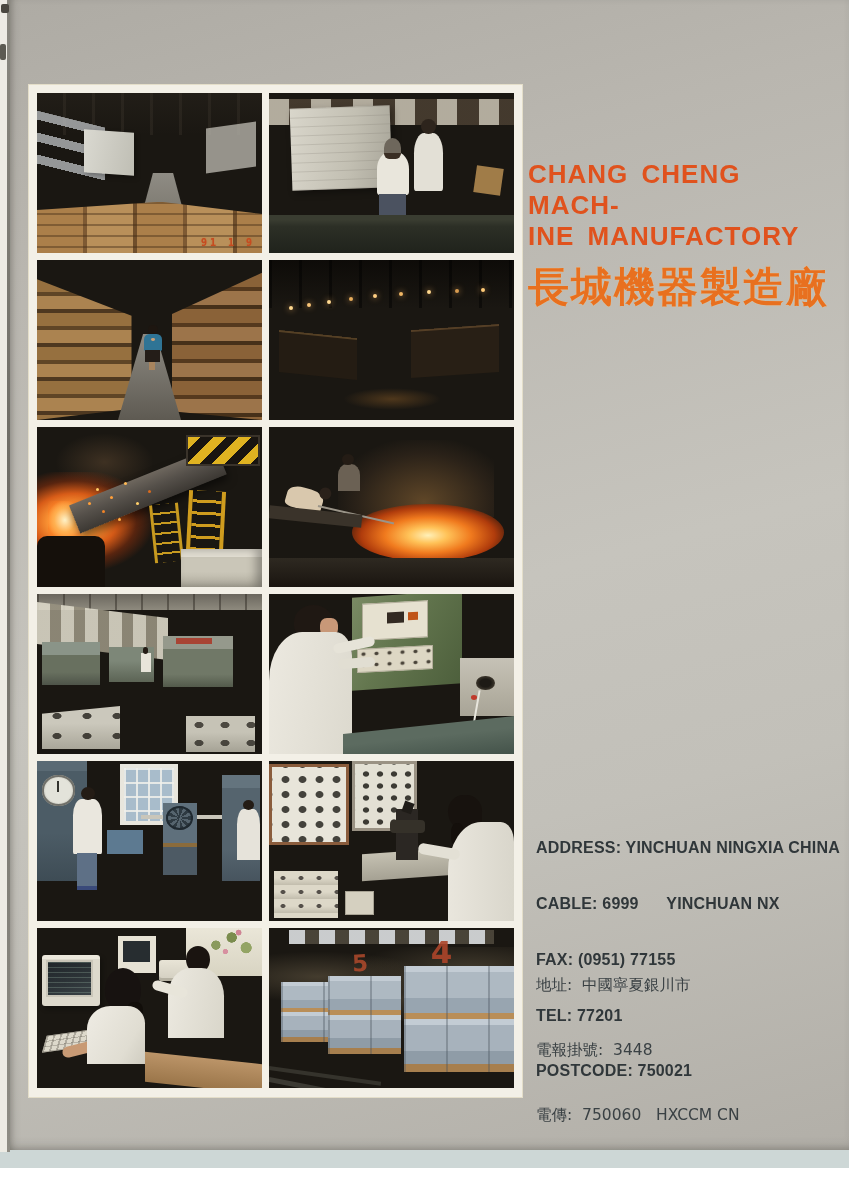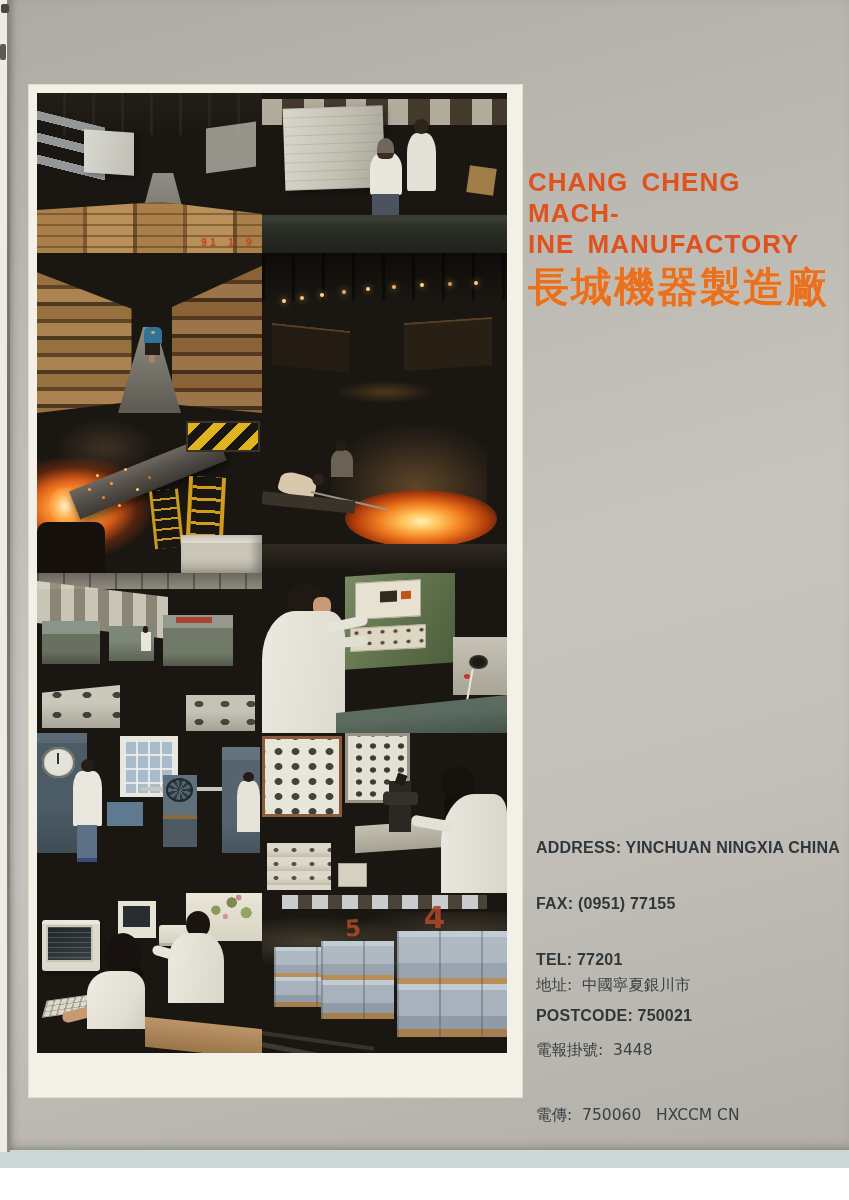--- a/index.html
+++ b/index.html
@@ -12,21 +12,21 @@
   .mark1{left:1px;top:4px;width:8px;height:9px;background:#4a4740;border-radius:2px;}
   .mark2{left:0;top:44px;width:6px;height:16px;background:#5c5a52;border-radius:2px;}
   .page{left:10px;top:0;width:839px;height:1150px;
         background:linear-gradient(165deg,#aeaba4 0%,#b9b6af 20%,#c6c4bd 52%,#c2c0b9 70%,#b2afa8 100%);
         box-shadow:inset 6px 0 10px -6px rgba(60,58,50,.5), inset 0 -8px 12px -8px rgba(60,58,50,.45);}
   .strip-blue{left:0;top:1150px;width:849px;height:18px;background:#cdd7d6;}
   
   .panel{left:28px;top:84px;width:495px;height:1014px;background:#f3f0e7;
          box-shadow:0 0 0 1px rgba(210,200,165,.45) inset;}
   .grid{position:absolute;left:0;top:0;display:grid;grid-template-columns:225px 245px;
-        grid-auto-rows:160px;padding:9px;}
+        grid-auto-rows:160px;gap:7px;padding:9px;}
   figure.ph{margin:0;position:relative;overflow:hidden;background:#1a1712;}
   figure.ph *{position:absolute;}
   
   .p1{background:linear-gradient(180deg,#868a92 0%,#8c8b86 14%,#767167 30%,#5e564d 48%,#4b4239 66%,#3c342b 84%,#332b23 100%);}
   .p1 .roof{left:0;top:0;width:100%;height:26%;background:repeating-linear-gradient(90deg,rgba(52,46,38,0) 0 26px,rgba(52,46,38,.5) 26px 29px),linear-gradient(180deg,rgba(40,35,28,.55),rgba(40,35,28,0));}
   .p1 .winL{left:0;top:16%;width:30%;height:36%;background:repeating-linear-gradient(180deg,#c9cdd0 0 9px,rgba(0,0,0,0) 9px 22px);transform:skewY(14deg);opacity:.7;}
   .p1 .wallR{right:3%;top:20%;width:22%;height:28%;background:#b5b3aa;transform:skewY(-8deg);opacity:.8;}
   .p1 .sheet{left:21%;top:24%;width:22%;height:27%;background:linear-gradient(100deg,#dad9d1,#bfbeb4);transform:skewY(4deg);box-shadow:2px 2px 5px rgba(0,0,0,.3);}
   .p1 .aisle{left:42%;top:50%;width:28%;height:50%;background:linear-gradient(180deg,#8f8c84,#6b675e);clip-path:polygon(34% 0,66% 0,100% 100%,0 100%);}
   .p1 .crates{left:0;bottom:0;width:100%;height:32%;
@@ -336,29 +336,30 @@
         <div class="stack s3"></div>
         <div class="stack s2"></div>
         <div class="stack s1"></div>
         <div class="rail"></div>
         <div class="rail2"></div>
       </figure>
 
     </div>
   </div>
 
-  <div class="abs title-en" style="left:518px;top:159px;margin-top:8px;">
+  <div class="abs title-en" style="left:518px;top:159px;">
     <div>CHANG CHENG MACH-</div>
     <div>INE MANUFACTORY</div>
   </div>
 
   <div class="abs title-cn" style="left:518px;top:260px;">長城機器製造廠</div>
 
   <div class="abs contact-en" style="left:526px;top:802px;">
     <div>ADDRESS: YINCHUAN NINGXIA CHINA</div>
+    <div>CABLE: 6999      YINCHUAN NX</div>
     <div>FAX: (0951) 77155</div>
     <div>TEL: 77201</div>
     <div>POSTCODE: 750021</div>
   </div>
 
   <div class="abs contact-cn" style="left:526px;top:932px;">
     <div>地址:  中國寧夏銀川市</div>
     <div>電報掛號:  3448</div>
     <div>電傳:  750060   HXCCM CN</div>
     

